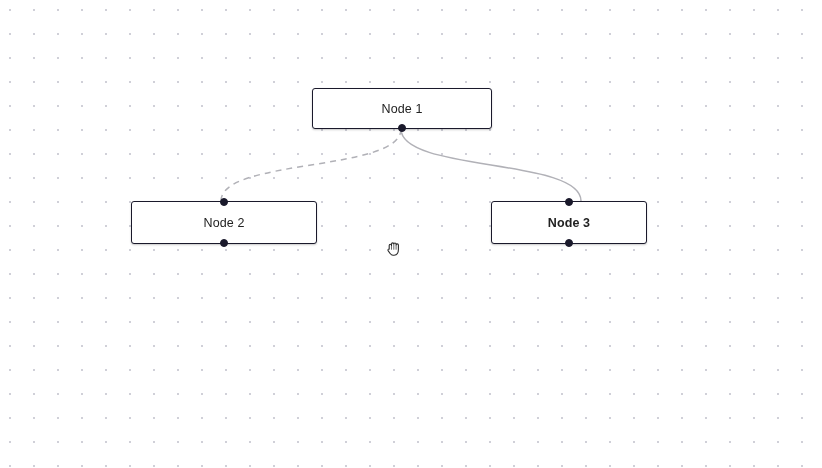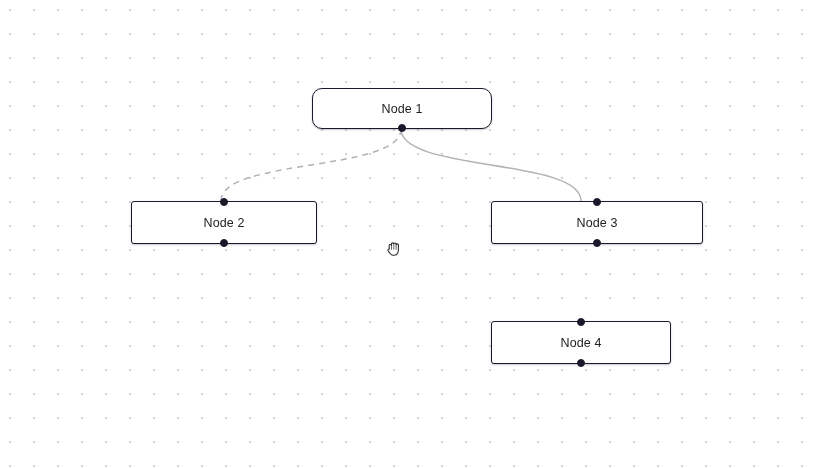--- a/index.html
+++ b/index.html
@@ -68,42 +68,37 @@
 </head>
 <body>
 
 <div id="canvas">
 
   <svg id="edge-layer" viewBox="0 0 822 468" xmlns="http://www.w3.org/2000/svg">
     <path fill="none" stroke="#b1b1b7" stroke-width="1.5" stroke-dasharray="6 5" d="M 401 129 C 401 172 221 158 221 201"></path>
     <path fill="none" stroke="#b1b1b7" stroke-width="1.5" d="M 401 129 C 401 172 581 158 581 201"></path>
   </svg>
 
-  <div class="rf-node" style="left:312px; top:88px; width:180px; height:41px;border-radius:10px;">
+  <div class="rf-node" style="left:312px; top:88px; width:180px; height:41px;">
     <span class="label">Node 1</span>
     <span class="handle bottom"></span>
   </div>
 
   <div class="rf-node" style="left:131px; top:201px; width:186px; height:43px;">
     <span class="label">Node 2</span>
     <span class="handle top"></span>
     <span class="handle bottom"></span>
   </div>
 
-  <div class="rf-node" style="left:491px; top:201px; width:212px; height:43px;">
+  <div class="rf-node" style="left:491px; top:201px; width:156px; height:43px;font-weight:bold;">
     <span class="label">Node 3</span>
     <span class="handle top"></span>
     <span class="handle bottom"></span>
   </div>
 
-  <div class="rf-node" style="left:491px; top:321px; width:180px; height:43px;">
-    <span class="label">Node 4</span>
-    <span class="handle top"></span>
-    <span class="handle bottom"></span>
-  </div>
 
   <svg id="cursor-grab" style="left:385px; top:239px;" viewBox="0 0 20 20" xmlns="http://www.w3.org/2000/svg">
     <g fill="#ffffff" stroke="#2b2b2b" stroke-width="1.1" stroke-linejoin="round">
       <path d="M4.2 9.2 V6.4 a1.15 1.15 0 0 1 2.3 0 V5.0 a1.15 1.15 0 0 1 2.3 0 V5.2 a1.15 1.15 0 0 1 2.3 0 V6.0 a1.15 1.15 0 0 1 2.3 0 V10.6 c0 3.2 -1.5 5.6 -4.3 5.6 h-1.1 c-1.5 0 -2.3 -0.7 -3.1 -1.9 L3.1 11.6 a1.0 1.0 0 0 1 1.1 -1.5 z"></path>
     </g>
     <g stroke="#2b2b2b" stroke-width="0.7" fill="none" stroke-linecap="round">
       <path d="M6.5 7.0 V10.3"></path>
       <path d="M8.8 6.2 V10.3"></path>
       <path d="M11.1 6.6 V10.3"></path>
     </g>

